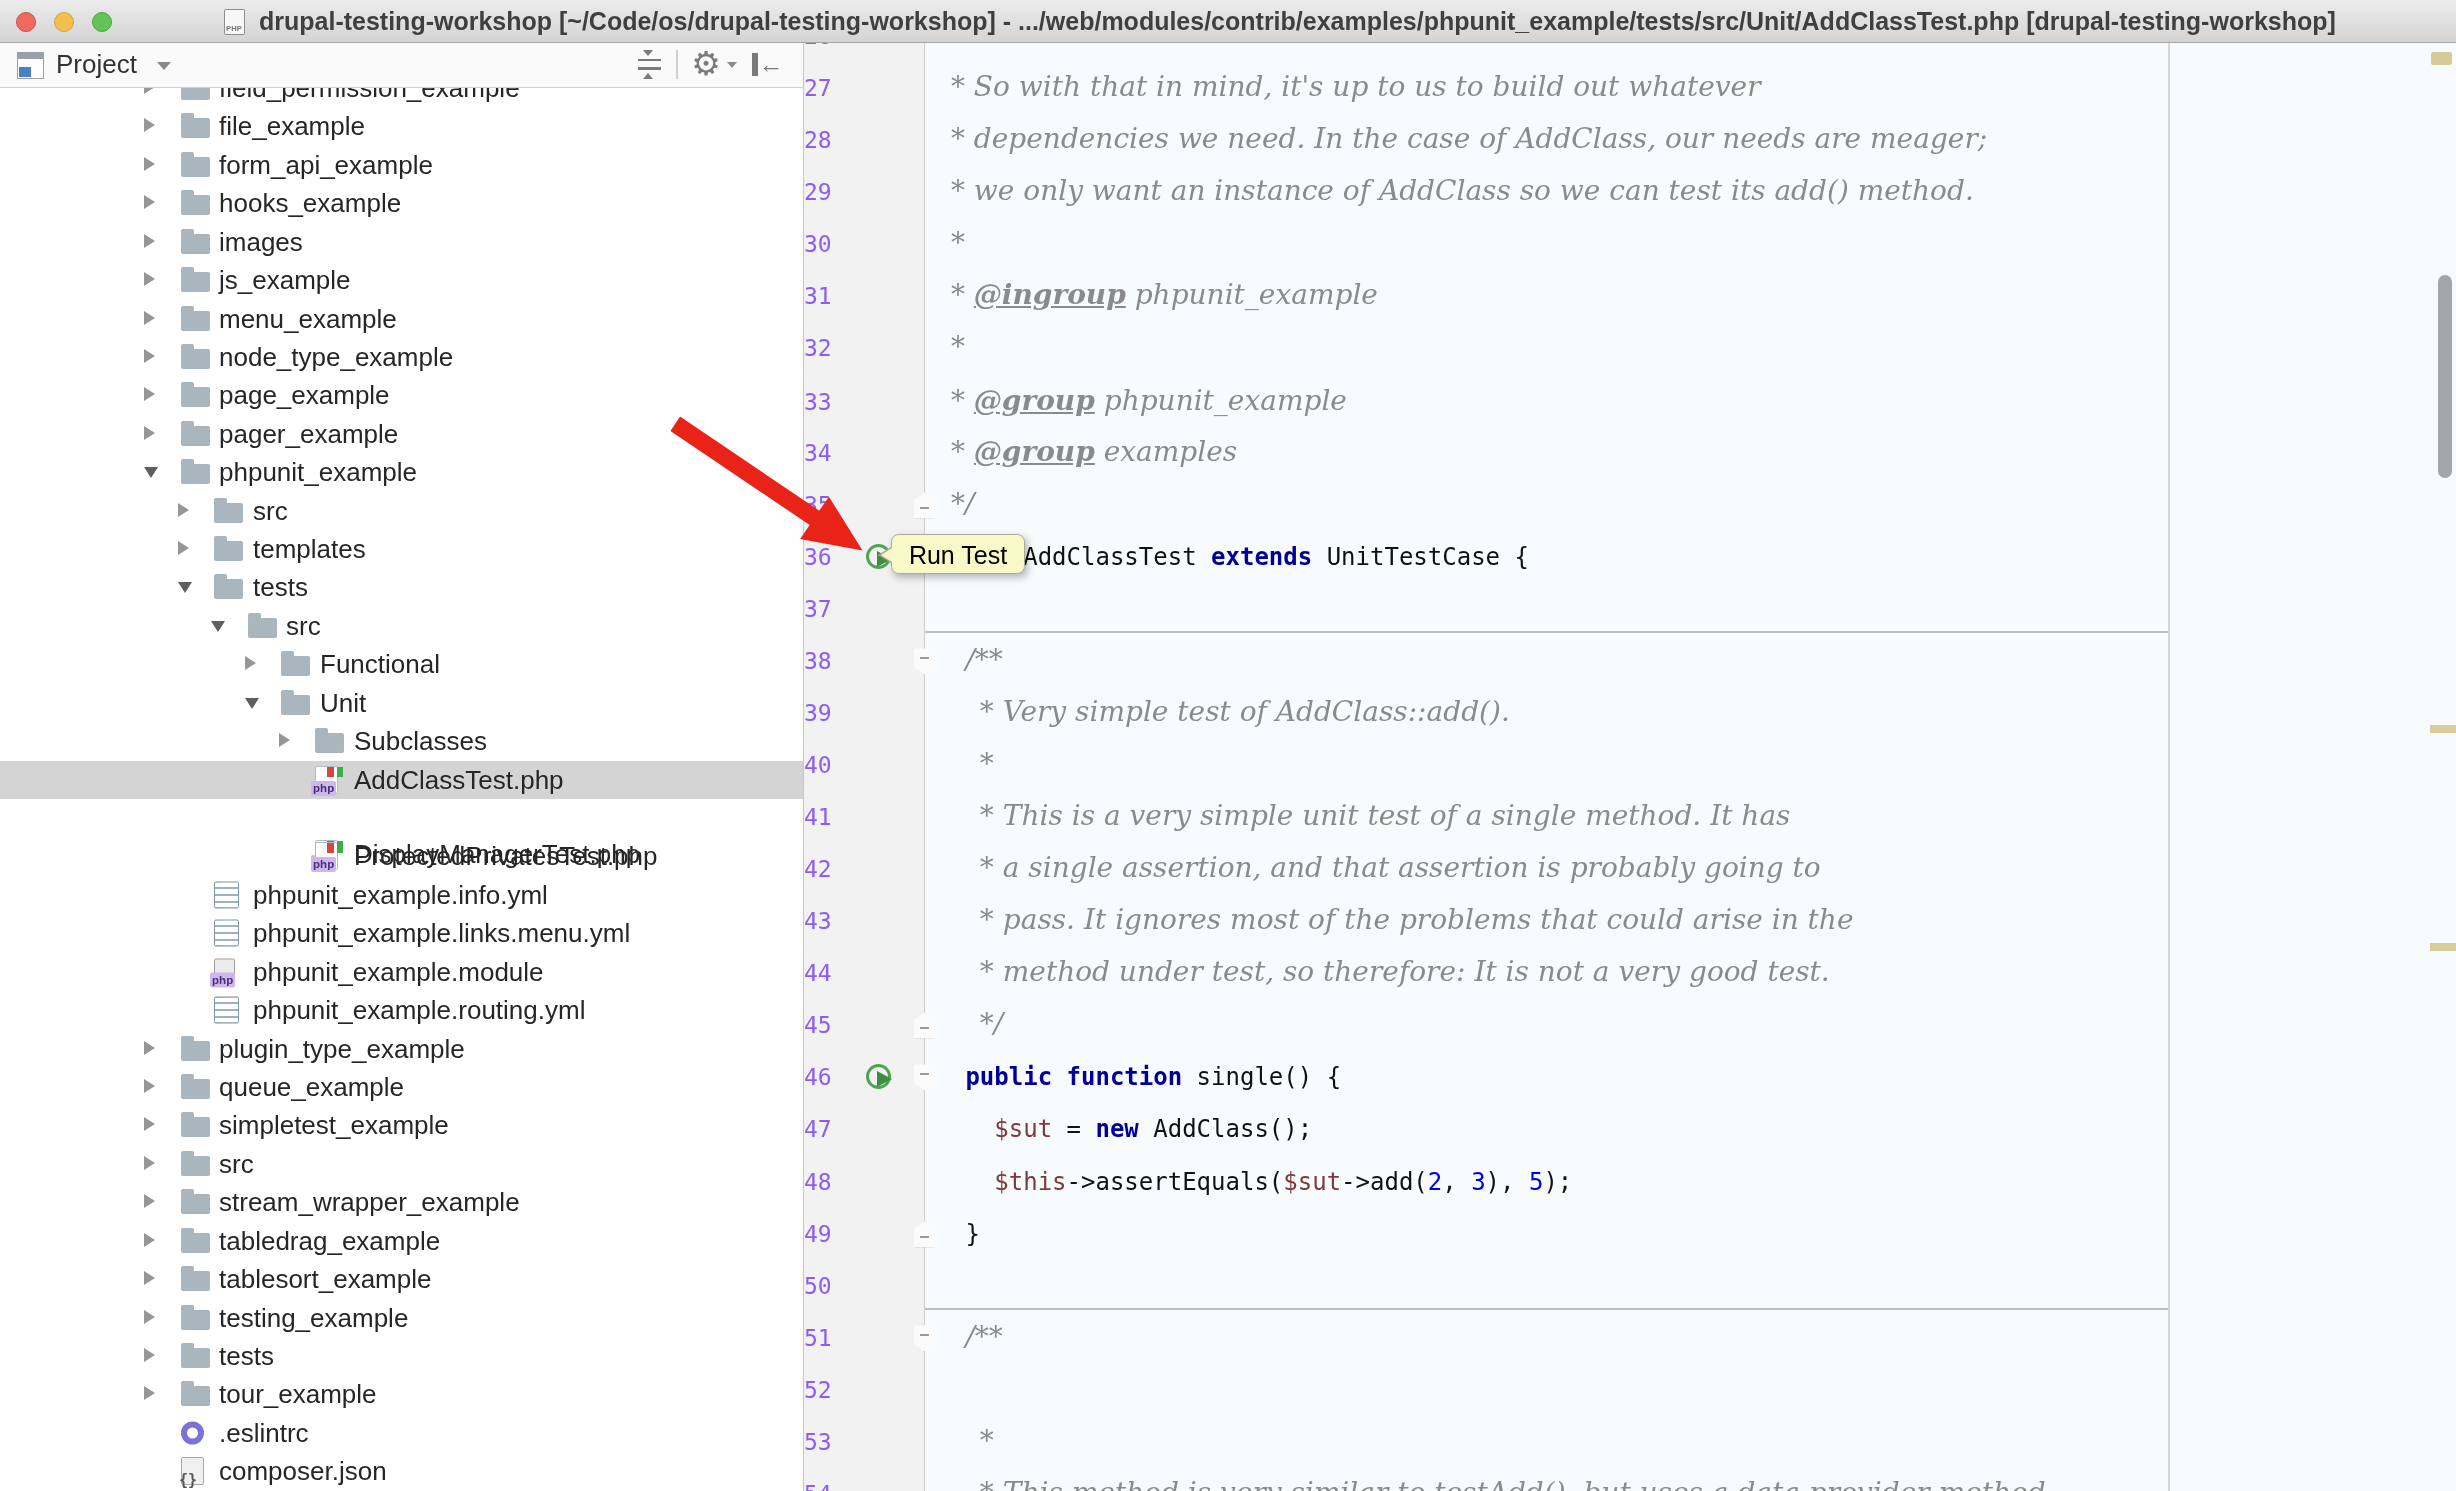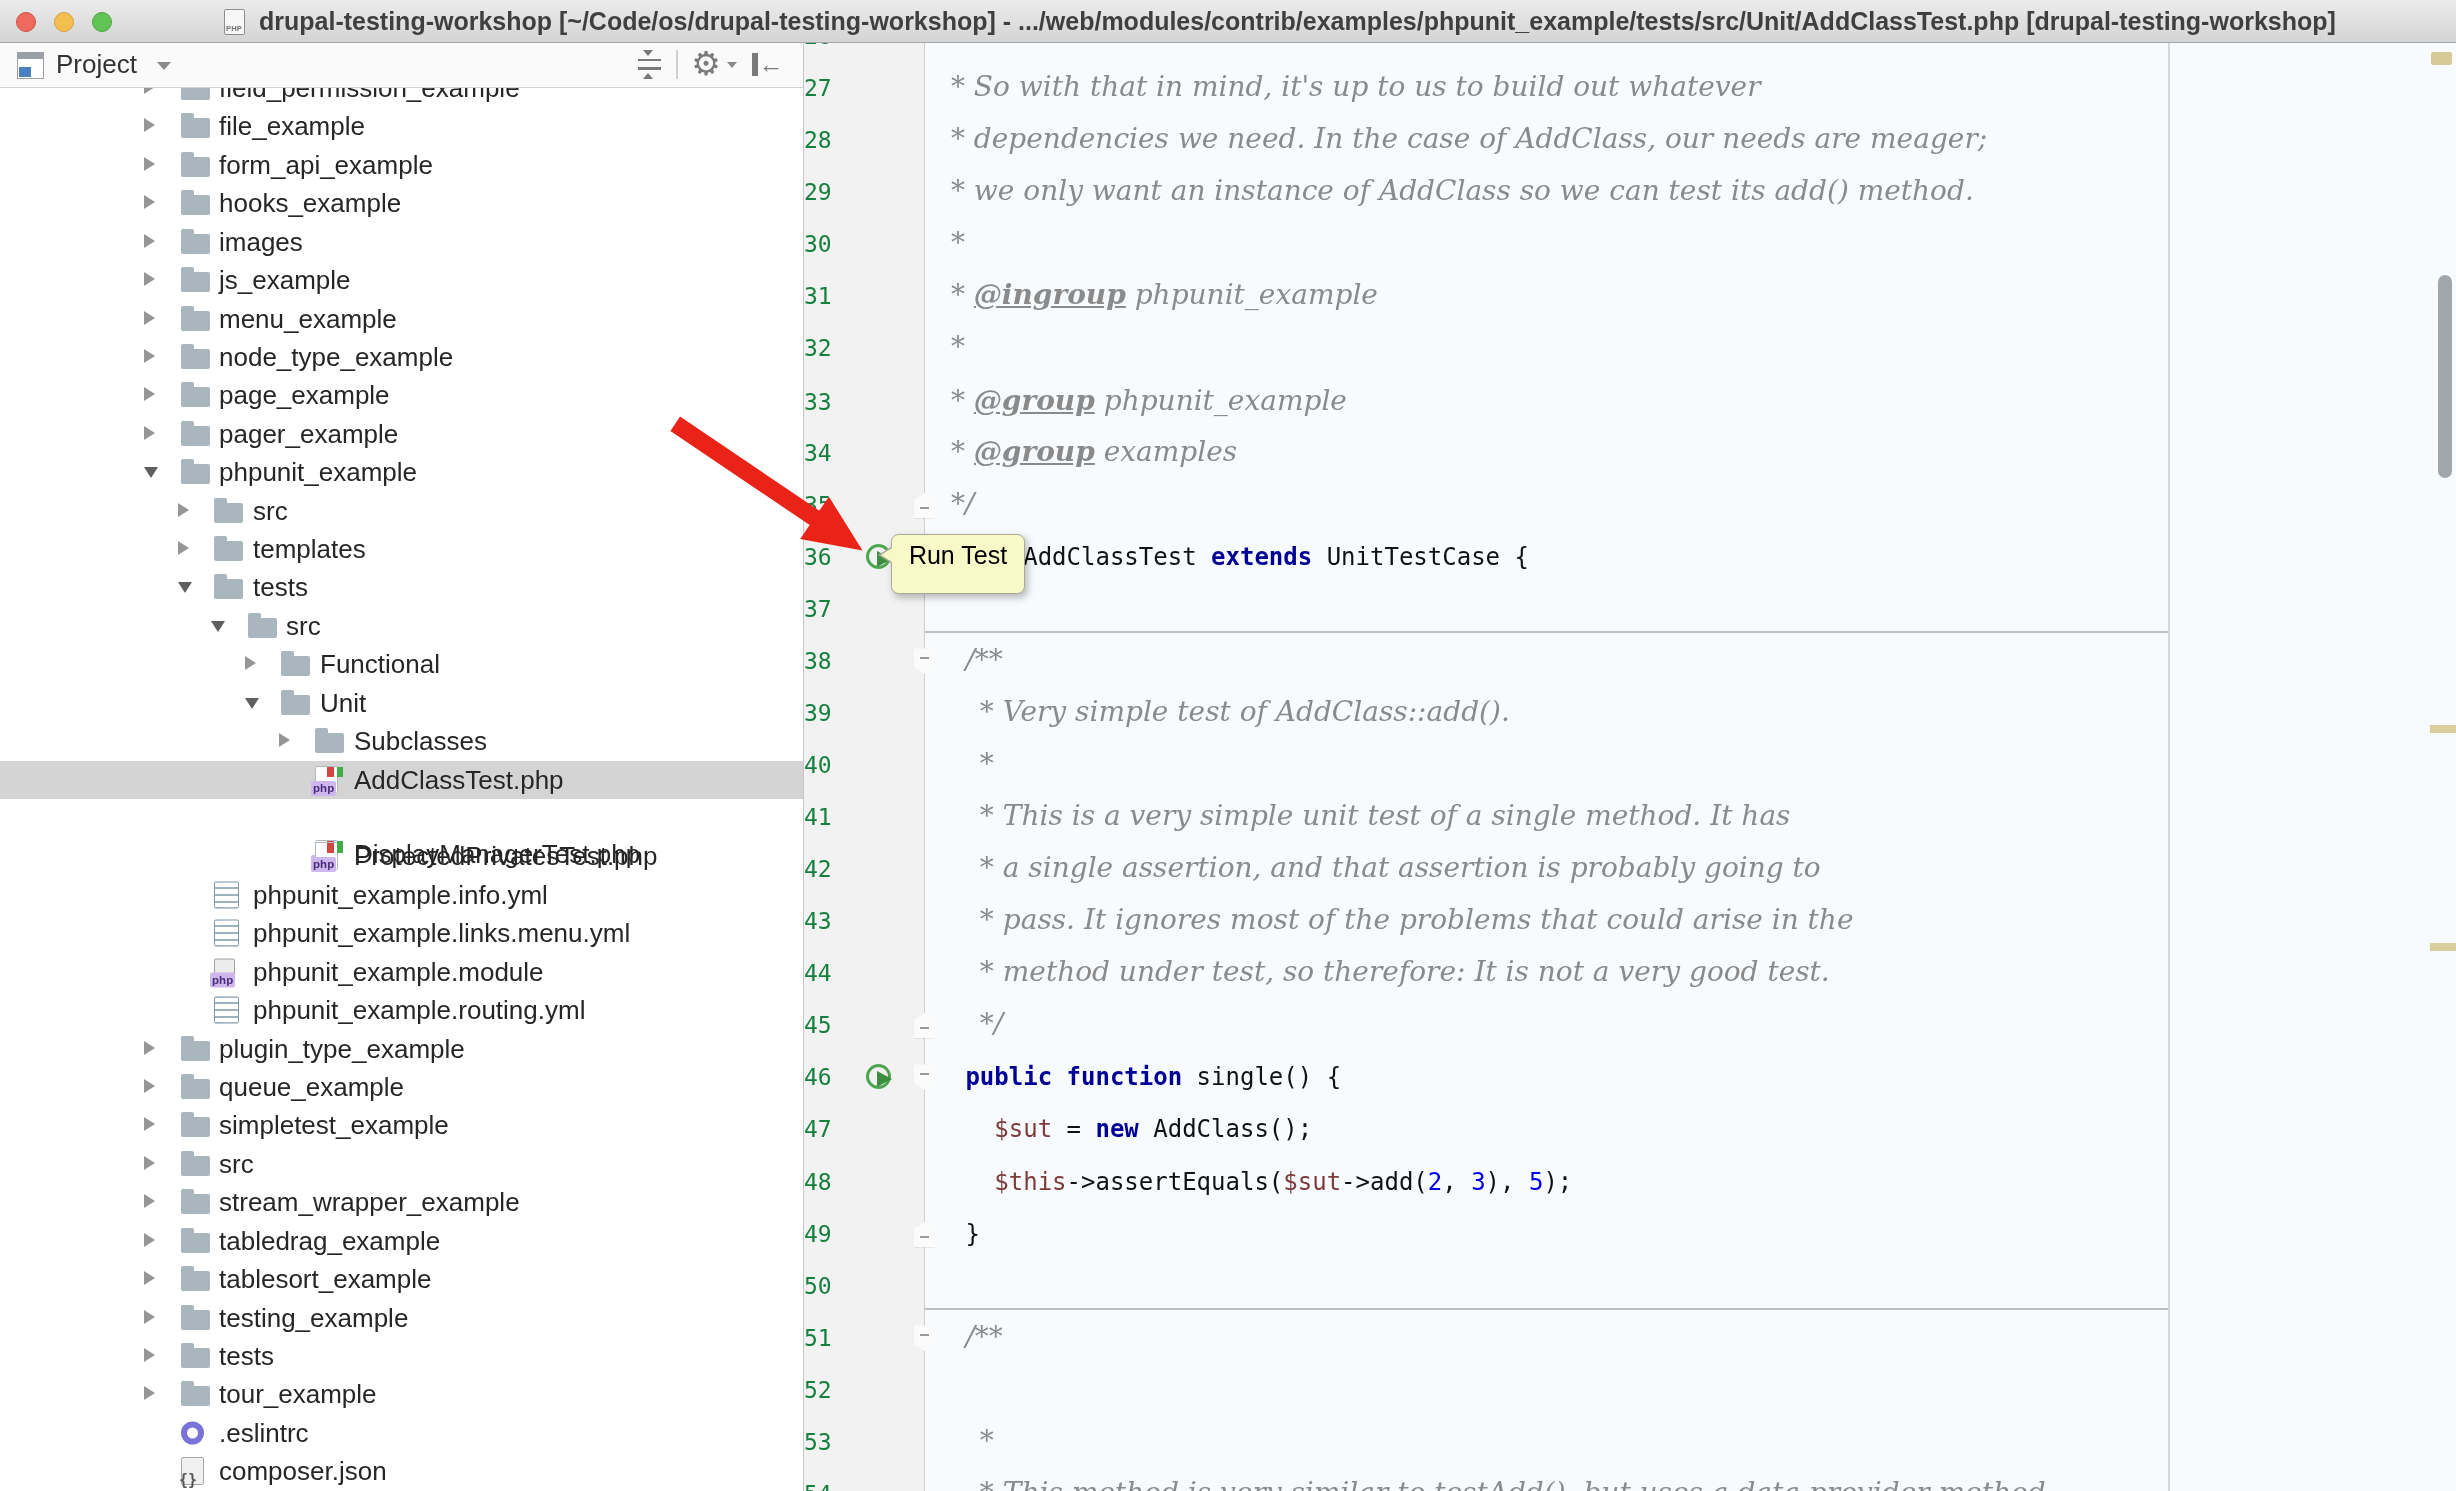--- a/index.html
+++ b/index.html
@@ -75,21 +75,21 @@
   .tlabel{position:absolute;top:0;height:38px;line-height:38px;font-size:26px;color:#262626;white-space:nowrap;}
 
   
   .editor{position:absolute;left:804px;top:43px;right:0;bottom:0;background:#f8fbfe;overflow:hidden;}
   .gutterbg{position:absolute;left:0;top:0;bottom:0;width:121px;background:#f2f2f2;
     border-right:1.9px solid #cdcdcd;box-sizing:border-box;}
   .marginguide{position:absolute;left:1364px;top:0;bottom:0;width:1.9px;background:#d6d6d6;}
   .elines{position:absolute;left:0;right:0;top:-33px;}
   .eline{position:absolute;left:0;right:0;height:53px;}
   .lnum{position:absolute;left:0;top:0;width:121px;height:53px;line-height:53px;text-align:right;
-    padding-right:116px;box-sizing:border-box;font:23px/53px "DejaVu Sans Mono",monospace;color:#15803d;}
+    padding-right:116px;box-sizing:border-box;font:23px/53px "DejaVu Sans Mono",monospace;color:#8b5cf6;}
   .codetxt{position:absolute;left:121px;top:0;right:0;height:53px;line-height:53px;padding-left:11.5px;
     font:24px/53px "DejaVu Sans Mono",monospace;color:#111;white-space:pre;}
   .tk-pl{color:#111;}
   .tk-kw{color:#000096;font-weight:bold;}
   .tk-var{color:#7d3a3a;}
   .tk-num{color:#0000e8;}
   .tk-cm{font:italic 28px "DejaVu Serif",serif;color:#8a8a8a;}
   .tk-tag{font:italic 700 28px "DejaVu Serif",serif;color:#8a8a8a;text-decoration:underline;}
   .msep{position:absolute;left:121px;top:-3.8px;width:1243px;height:1.9px;background:#bfbfbf;}
   .runico{position:absolute;left:62px;top:13.4px;width:25px;height:25px;border:3.8px solid #4fa54f;
@@ -98,21 +98,21 @@
     border-bottom:8.6px solid transparent;border-left:15.4px solid #3e8e41;}
   .fold{position:absolute;left:110px;top:13.4px;width:21px;height:26px;background:#fbfbfb;
     filter:drop-shadow(0 0 1.4px #9e9e9e);}
   .fold::after{content:"";position:absolute;left:5.8px;width:9.6px;height:1.9px;background:#9a9a9a;}
   .f-down{clip-path:polygon(0 0,100% 0,100% 72%,50% 100%,0 72%);}
   .f-down::after{top:8.6px;}
   .f-up{clip-path:polygon(50% 0,100% 28%,100% 100%,0 100%,0 28%);}
   .f-up::after{top:14.4px;}
 
   
-  .tooltip{position:absolute;left:891px;top:534px;width:134px;height:60px;background:#f9f9c8;
+  .tooltip{position:absolute;left:891px;top:534px;width:134px;height:40px;background:#f9f9c8;
     border:1.9px solid #aaaa97;border-radius:7.7px;box-sizing:border-box;z-index:30;
     box-shadow:2.9px 3.8px 7.7px rgba(0,0,0,.25);text-align:center;
     font-size:25px;line-height:40px;color:#000;}
   .tooltip::before{content:"";position:absolute;left:-14.4px;top:11.5px;border-top:8.6px solid transparent;
     border-bottom:8.6px solid transparent;border-right:13.4px solid #aaaa97;}
   .tooltip::after{content:"";position:absolute;left:-10.6px;top:12.5px;border-top:7.7px solid transparent;
     border-bottom:7.7px solid transparent;border-right:11.5px solid #f9f9c8;}
 
   
   .stripe-square{position:absolute;left:1627px;top:8.6px;width:21px;height:13.4px;background:#d8ca96;border-radius:1.9px;}

